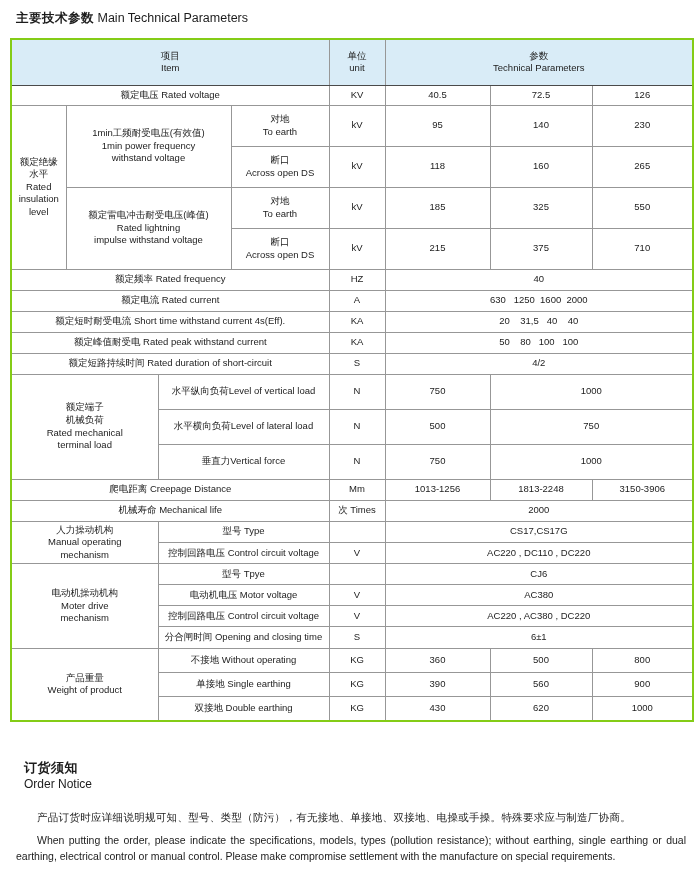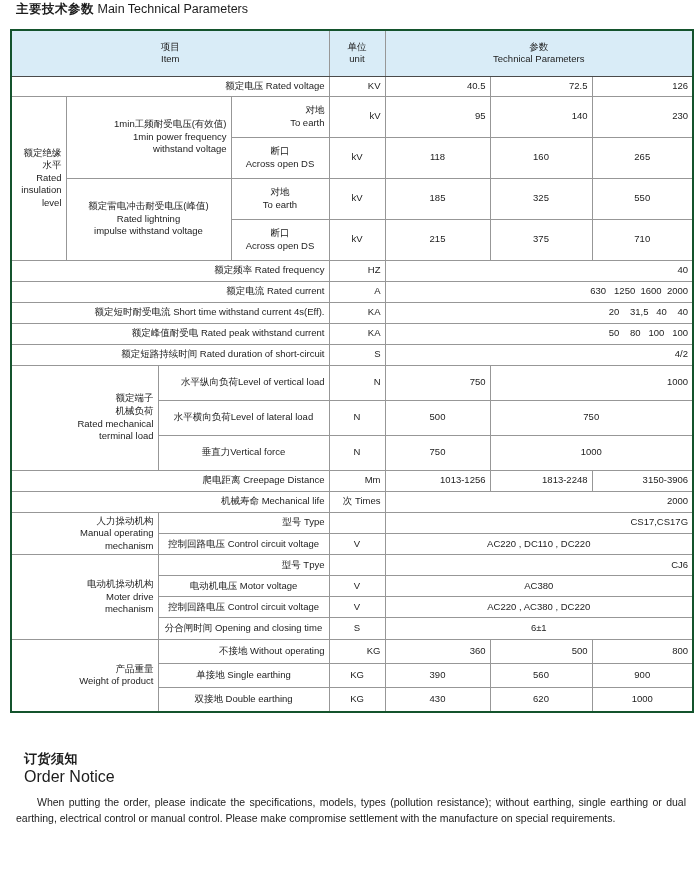--- a/index.html
+++ b/index.html
@@ -2,54 +2,54 @@
 <html><head>
 <meta charset="utf-8">
 <style>
   * { margin:0; padding:0; box-sizing:border-box; }
   html,body { background:#fff; }
   body {
     width:700px; height:870px; overflow:hidden;
     font-family:"Liberation Sans","DejaVu Sans",sans-serif;
     color:#1c1c1c;
   }
-  .page { padding:1px 8px 0 10px; }
+  .page { padding:10px 8px 0 10px; }
 
   .doc-title { font-size:12.5px; margin:0 0 11px 6px; font-weight:normal; }
   .doc-title .zh { font-weight:bold; letter-spacing:0.5px; }
   .doc-title .en { font-weight:normal; }
 
   table.params {
     border-collapse:collapse; table-layout:fixed; width:682px;
     font-size:9.5px; line-height:1.32;
-    border:2px solid #14532d;
+    border:2px solid #84cc16;
   }
   table.params td {
     border:1px solid #979797;
     text-align:center; vertical-align:middle;
     padding:2px 4px;
     overflow:hidden;
   }
   tr.hdr td {
     background:#d9ecf7;
     border-bottom:1.5px solid #4a4a4a;
     height:46px;
   }
   tr.hdr .l2 { display:block; }
-  tr.major td { border-top:1.5px solid #4a4a4a;text-align:right; }
+  tr.major td { border-top:1.5px solid #4a4a4a; }
   td.lft { text-align:left; padding-left:7px; }
   td.pre { white-space:pre-line; }
   td.sp  { white-space:pre;margin-top:48px; }
   tr.r20 { height:20px; } tr.r21 { height:21px; } tr.r22 { height:22px;margin-left:40px; }
   tr.r24 { height:24px; } tr.r35 { height:35px; } tr.r41 { height:41px; }
 
   .notice { margin:37px 6px 0 6px; }
   .notice-head { display:flex; align-items:baseline;flex-direction:column; }
   .notice-head .zh { font-size:13px; font-weight:bold; letter-spacing:0.5px; }
-  .notice-head .en { font-size:16px; margin-left:6px; }
+  .notice-head .en { font-size:12px; margin-left:6px; }
   .notice-head .rule { flex:1; border-bottom:1.5px solid #2c2c2c; margin-left:8px; transform:translateY(-2px); }
   .notice p { font-size:10.5px; line-height:1.55; }
   .p-zh { margin-top:17px; text-indent:2em; letter-spacing:0.3px; }
   .p-en { margin-top:7px; text-indent:2em; text-align:justify; }
 </style>
 </head>
 <body>
 
 <div class="page">
 
@@ -261,16 +261,17 @@
     </tr>
   </tbody>
     </table>
 
   <div class="notice">
     <div class="notice-head">
       <span class="zh">订货须知</span>
       <span class="en">Order Notice</span>
       <span class="rule"></span>
     </div>
+    <p class="p-zh">产品订货时应详细说明规可知、型号、类型（防污），有无接地、单接地、双接地、电操或手操。特殊要求应与制造厂协商。</p>
     <p class="p-en">When putting the order, please indicate the specifications, models, types (pollution resistance); without earthing, single earthing or dual earthing, electrical control or manual control. Please make compromise settlement with the manufacture on special requirements.</p>
   </div>
 
 </div>
 
 </body></html>

